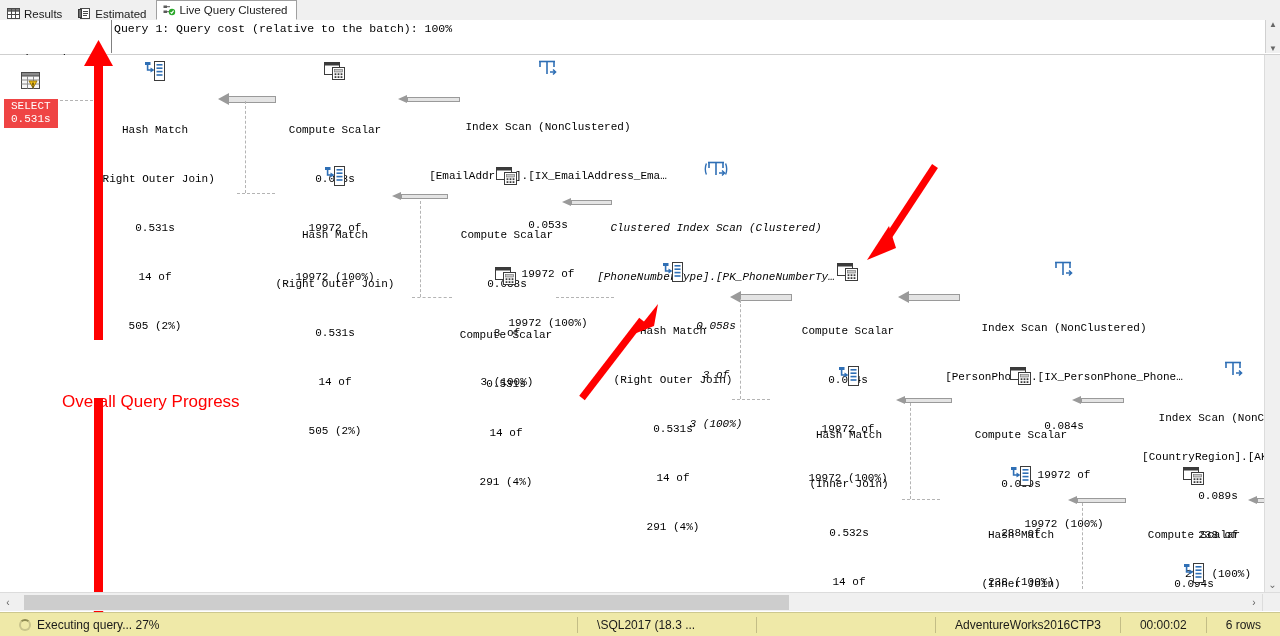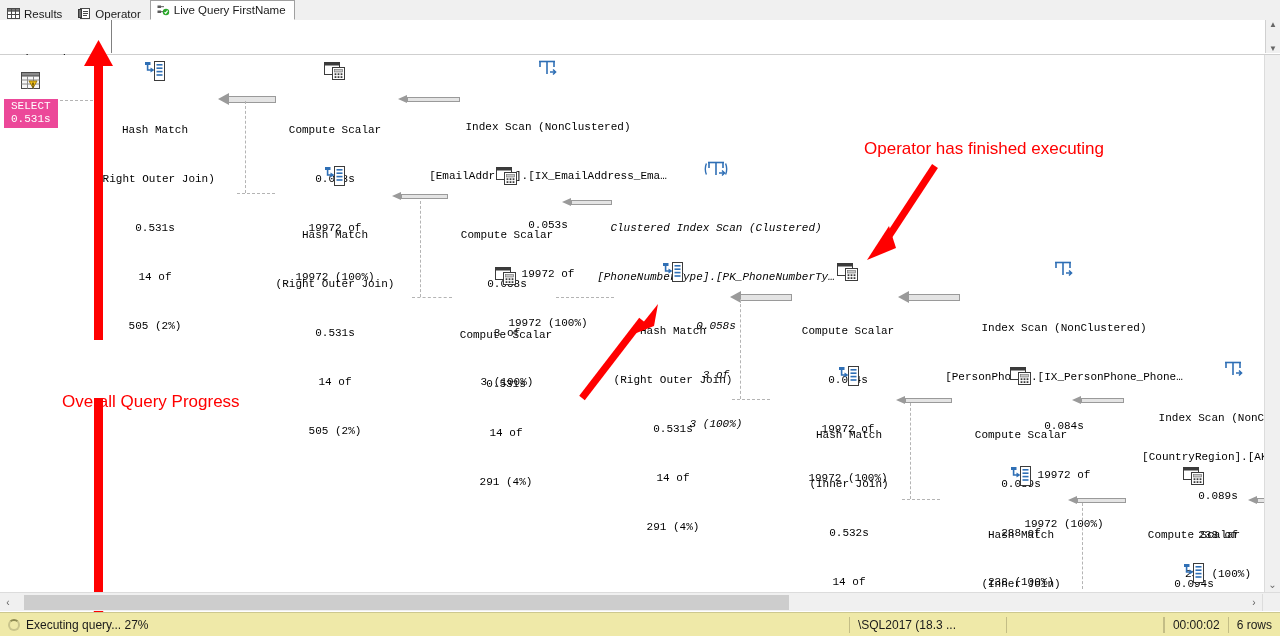--- a/index.html
+++ b/index.html
@@ -94,21 +94,21 @@
   .node .lbl {
     font-family: "Liberation Mono", monospace;
     font-size: 11px; line-height: 13px; color: #000;
     white-space: pre;
   }
   .node .lbl .row { display:block; }
 
   .selectnode { position:absolute; text-align:center; }
   .selectnode .chip {
     display:inline-block;
-    background:#ec4899; color:#ffffff;
+    background:#ef4444; color:#ffffff;
     font-family:"Liberation Mono", monospace;
     font-size:11px; line-height:13px;
     padding:1px 7px 2px 7px;
     white-space:pre;
   }
 
   
   .solidarrow { position:absolute; height:9px; }
   .solidarrow .shaft {
     position:absolute; right:0; top:2px; height:5px;
@@ -187,21 +187,21 @@
   
   .statusbar {
     position:absolute; left:0; top:612px;
     width:1280px; height:24px;
     background:#efe9a8;
     border-top:1px solid #cdc88f;
     box-sizing:border-box;
     display:flex; align-items:center;
     font-size:12px; color:#1a1a1a;
   }
-  .statusbar .seg { display:flex; align-items:center; height:24px; padding:0 8px; }
+  .statusbar .seg { display:flex; align-items:center; height:24px; padding:0 19px; }
   .statusbar .sep { width:1px; height:16px; background:#c3bd86; }
   .spinner {
     width:12px; height:12px; border-radius:50%;
     border:2px solid #c9c48c; border-top-color:#8d8a52;
     box-sizing:border-box; margin-right:6px;
   }
 </style>
 </head>
 <body>
 
@@ -223,43 +223,44 @@
     <div class="tab">
       <span class="tabicon">
         <svg width="13" height="13" viewBox="0 0 13 13">
           <rect x="2.5" y="1.5" width="9" height="10" fill="#fff" stroke="#4a4a4a"></rect>
           <rect x="0.5" y="2.5" width="3" height="8" fill="#6f6f6f" stroke="#3a3a3a"></rect>
           <line x1="5" y1="4.5" x2="10" y2="4.5" stroke="#4a4a4a"></line>
           <line x1="5" y1="6.5" x2="10" y2="6.5" stroke="#4a4a4a"></line>
           <line x1="5" y1="8.5" x2="9" y2="8.5" stroke="#4a4a4a"></line>
         </svg>
       </span>
-      <span>Operator</span>
+      <span>Estimated</span>
     </div>
     <div class="tab active">
       <span class="tabicon">
         <svg width="13" height="13" viewBox="0 0 13 13">
           <rect x="0.5" y="1.5" width="3.5" height="2.5" fill="#5b5b5b"></rect>
           <rect x="0.5" y="6.5" width="3.5" height="2.5" fill="#5b5b5b"></rect>
           <line x1="4" y1="2.7" x2="7" y2="2.7" stroke="#5b5b5b"></line>
           <line x1="4" y1="7.7" x2="6" y2="7.7" stroke="#5b5b5b"></line>
           <circle cx="9" cy="8" r="3.2" fill="#2aa72a"></circle>
           <path d="M7.6 8.1 L8.7 9.3 L10.6 6.6" stroke="#fff" stroke-width="1.2" fill="none"></path>
         </svg>
       </span>
-      <span>Live Query FirstName</span>
+      <span>Live Query Clustered</span>
     </div>
   </div>
 
   <div class="editorbar">
     <div class="estbox">
       <span class="l1">Estimated query</span>
       <span class="l2">progress:27%</span>
     </div>
     <div class="querytext">
+      <span class="ln">Query 1: Query cost (relative to the batch): 100%</span>
     </div>
     <div class="hscroll-mini">
       <span>▲</span>
       <span>▼</span>
     </div>
   </div>
 
   <div class="canvas">
 
     <div class="dashline-h" style="left:55px; top:45px; width:48px;"></div>
@@ -683,21 +684,20 @@
           <rect x="12.5" y="10.8" width="6" height="1.6" fill="#2f6fb5"></rect>
           <rect x="12.5" y="14.2" width="6" height="1.6" fill="#2f6fb5"></rect>
           <rect x="1" y="2" width="5.5" height="3" fill="#2f6fb5"></rect>
           <path d="M3.6 5 L3.6 10 L9 10" stroke="#2f6fb5" stroke-width="1.6" fill="none"></path>
           <path d="M6.5 7.6 L10.5 10 L6.5 12.4 Z" fill="#2f6fb5"></path>
         </svg>
       </span>
 
     </div>
 
-    <div class="anno" style="left:864px; top:84px; font-size:17px;">Operator has finished executing</div>
     <svg class="redarrow" style="left:855px; top:105px;" width="90" height="105" viewBox="0 0 90 105">
       <path d="M80 6 L30 82" stroke="#ff0000" stroke-width="7" stroke-linecap="butt"></path>
       <path d="M12 100 L34 66 L41 88 Z" fill="#ff0000"></path>
     </svg>
 
     <svg class="redarrow" style="left:562px; top:245px;" width="105" height="105" viewBox="0 0 105 105">
       <path d="M20 98 L80 20" stroke="#ff0000" stroke-width="7" stroke-linecap="butt"></path>
       <path d="M96 4 L72 34 L92 26 Z" fill="#ff0000"></path>
     </svg>
 
@@ -734,20 +734,23 @@
       <span>Executing query... 27%</span>
     </div>
     <div style="flex:1;"></div>
     <div class="sep"></div>
     <div class="seg" style="width:140px;">
       <span>\SQL2017 (18.3 ...</span>
     </div>
     <div class="sep"></div>
     <div class="seg" style="width:140px;"></div>
     <div class="sep"></div>
+    <div class="seg">
+      <span>AdventureWorks2016CTP3</span>
+    </div>
     <div class="sep"></div>
     <div class="seg">
       <span>00:00:02</span>
     </div>
     <div class="sep"></div>
     <div class="seg">
       <span>6 rows</span>
     </div>
   </div>
 

